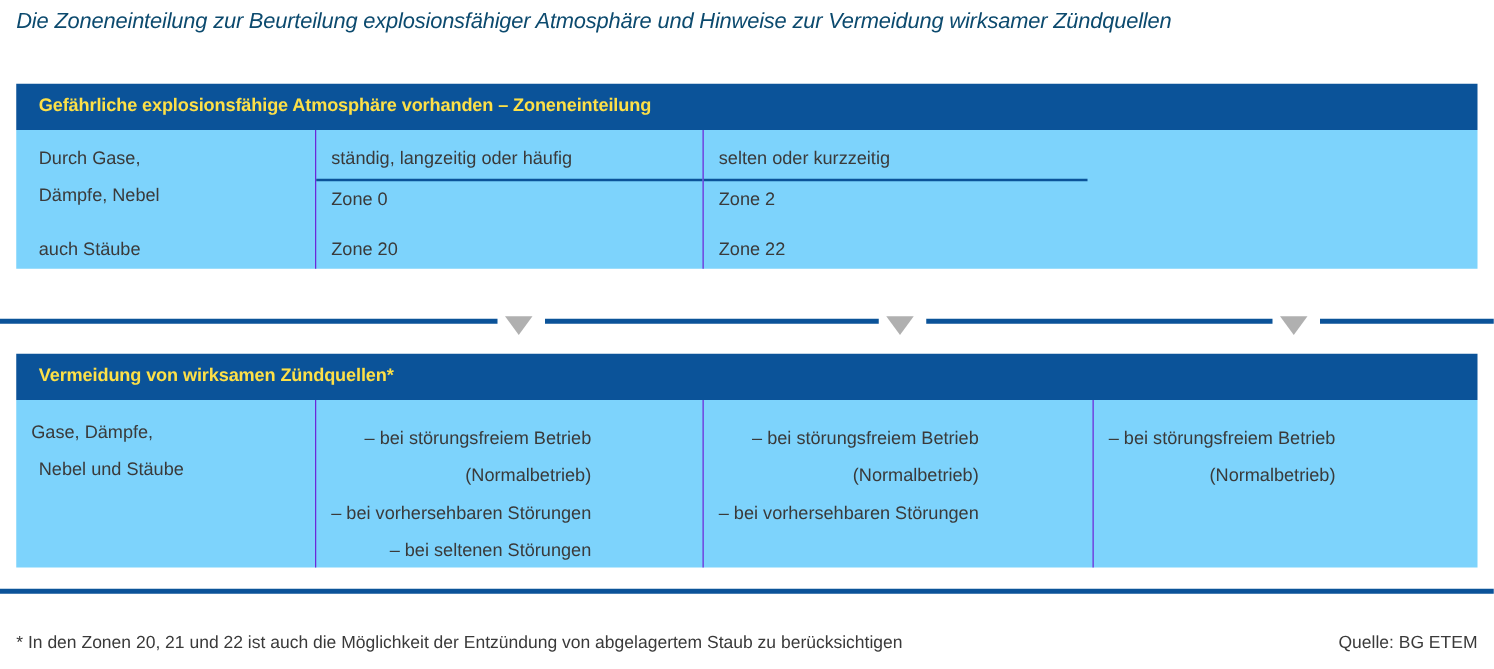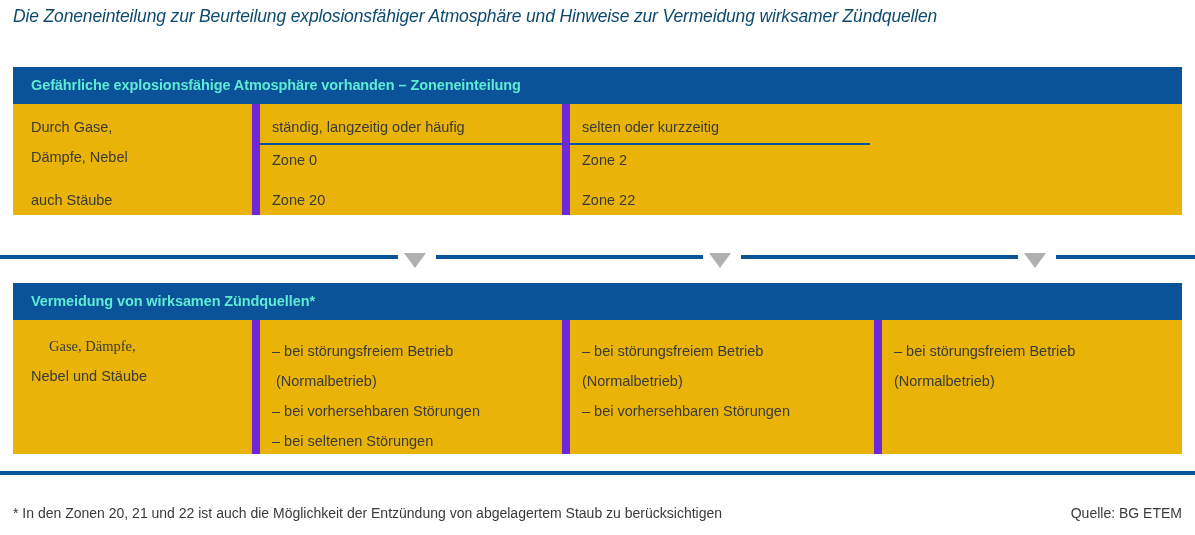--- a/index.html
+++ b/index.html
@@ -32,40 +32,41 @@
 
   
   .tbl {
     position: absolute;
     left: 13px;
     width: 1169px;
     box-sizing: border-box;
   }
   .tbl-header {
     background: #0b5399;
-    color: #5eead4;
+    color: #fde047;
     font-size: 14.5px;
     font-weight: bold;
     height: 37px;
     line-height: 37px;
     padding-left: 18px;
     box-sizing: border-box;
     letter-spacing: -0.1px;
   }
   .tbl-body {
     display: flex;
     position: relative;
-    background: #eab308;
+    background: #7dd3fc;
   }
   .col {
     box-sizing: border-box;
     position: relative;
   }
   .col.sep {
-    border-left: 8px solid #6d28d9;
+    border-left: 1px solid #6d28d9;
+    text-align: right;
   }
 
   
   #table1 { top: 67px; }
   #table1 .tbl-body { height: 111px; }
   #t1-c0 { width: 239px; padding-left: 18px; }
   #t1-c1 { width: 310px; padding-left: 12px; }
   #t1-c2 { width: 312px; padding-left: 12px; }
   #t1-c3 { width: 308px; padding-left: 20px; }
 
@@ -105,21 +106,21 @@
   }
 
   
   #table2 { top: 283px; }
   #table2 .tbl-body { height: 134px; }
   #t2-c0 { width: 239px; padding-left: 18px; }
   #t2-c1 { width: 310px; padding-left: 12px; }
   #t2-c2 { width: 312px; padding-left: 12px; }
   #t2-c3 { width: 308px; padding-left: 12px; }
 
-  .t2-label-a { position: absolute; top: 18px; left: 36px; font-size: 14.5px; white-space: nowrap; font-family: Liberation Serif, serif; }
+  .t2-label-a { position: absolute; top: 18px; left: 12px; font-size: 14.5px; white-space: nowrap; }
   .t2-label-b { position: absolute; top: 48px; left: 18px; font-size: 14.5px; white-space: nowrap; }
 
   .t2-list { position: absolute; top: 16px; left: 12px; margin: 0; padding: 0; list-style: none; }
   .t2-list li { font-size: 14.5px; white-space: nowrap; line-height: 30px; }
   .t2-list li.indent { padding-left: 4px; }
 
   
   .footnote {
     position: absolute;
     left: 13px;

